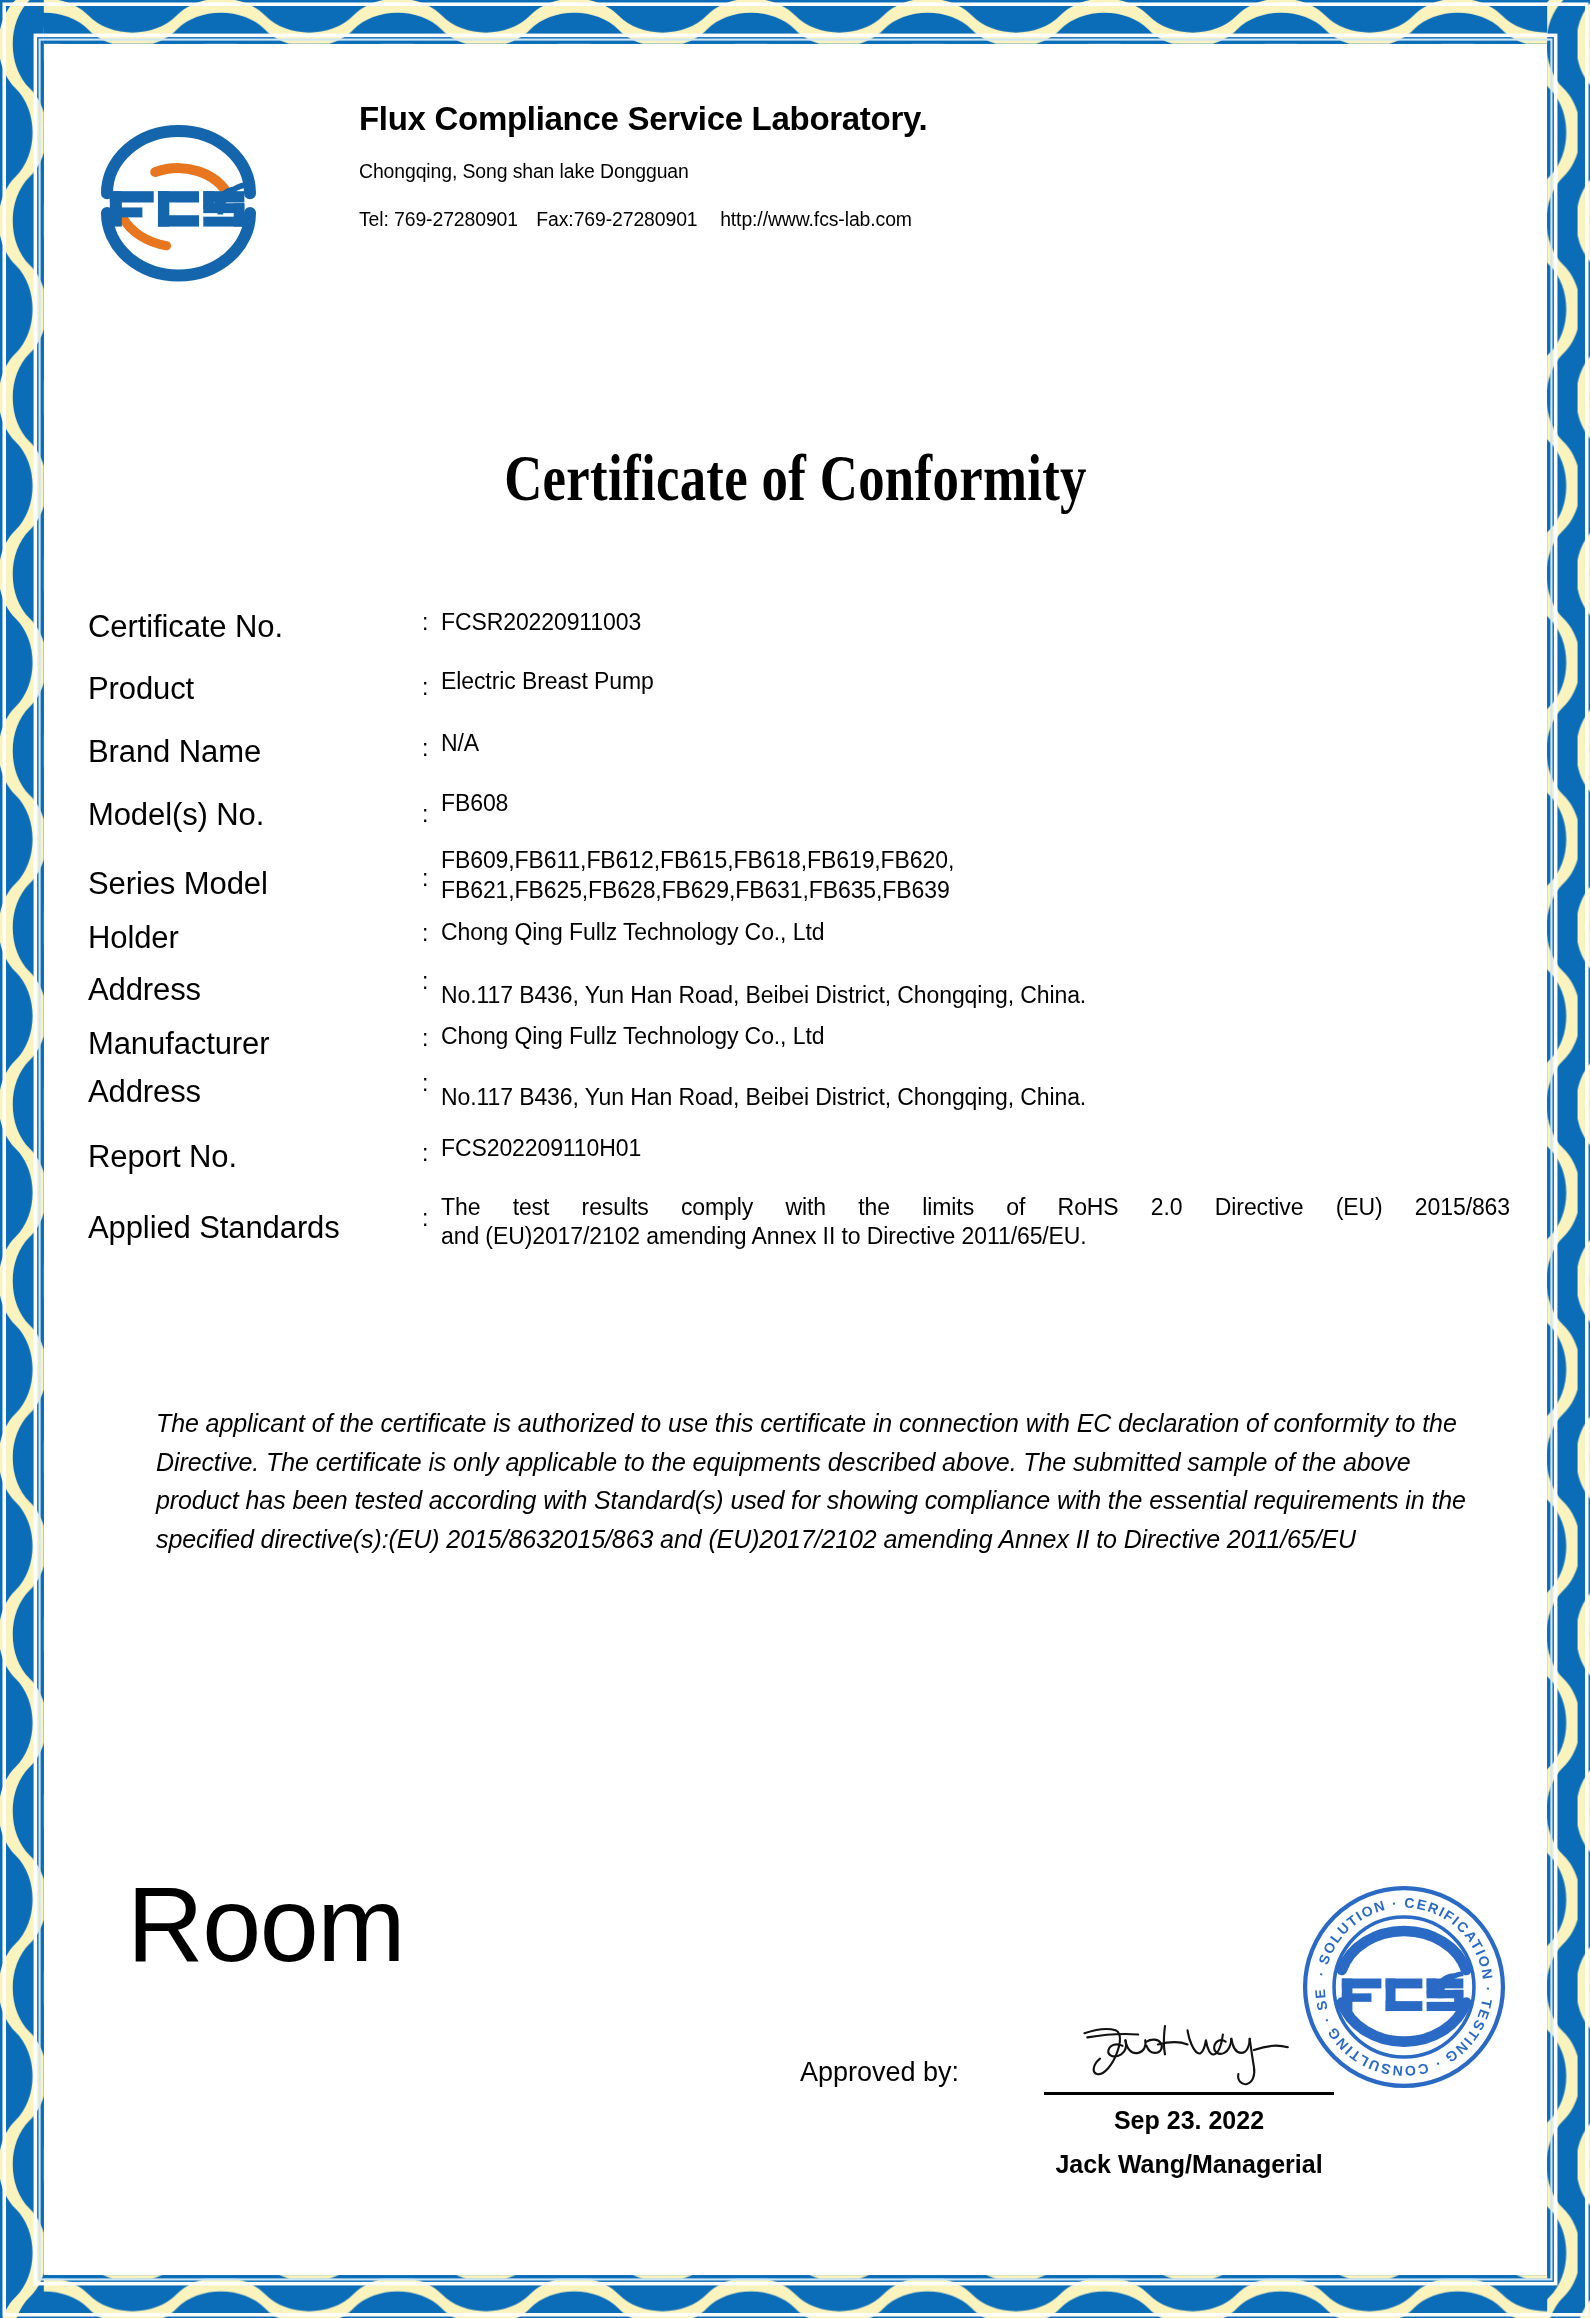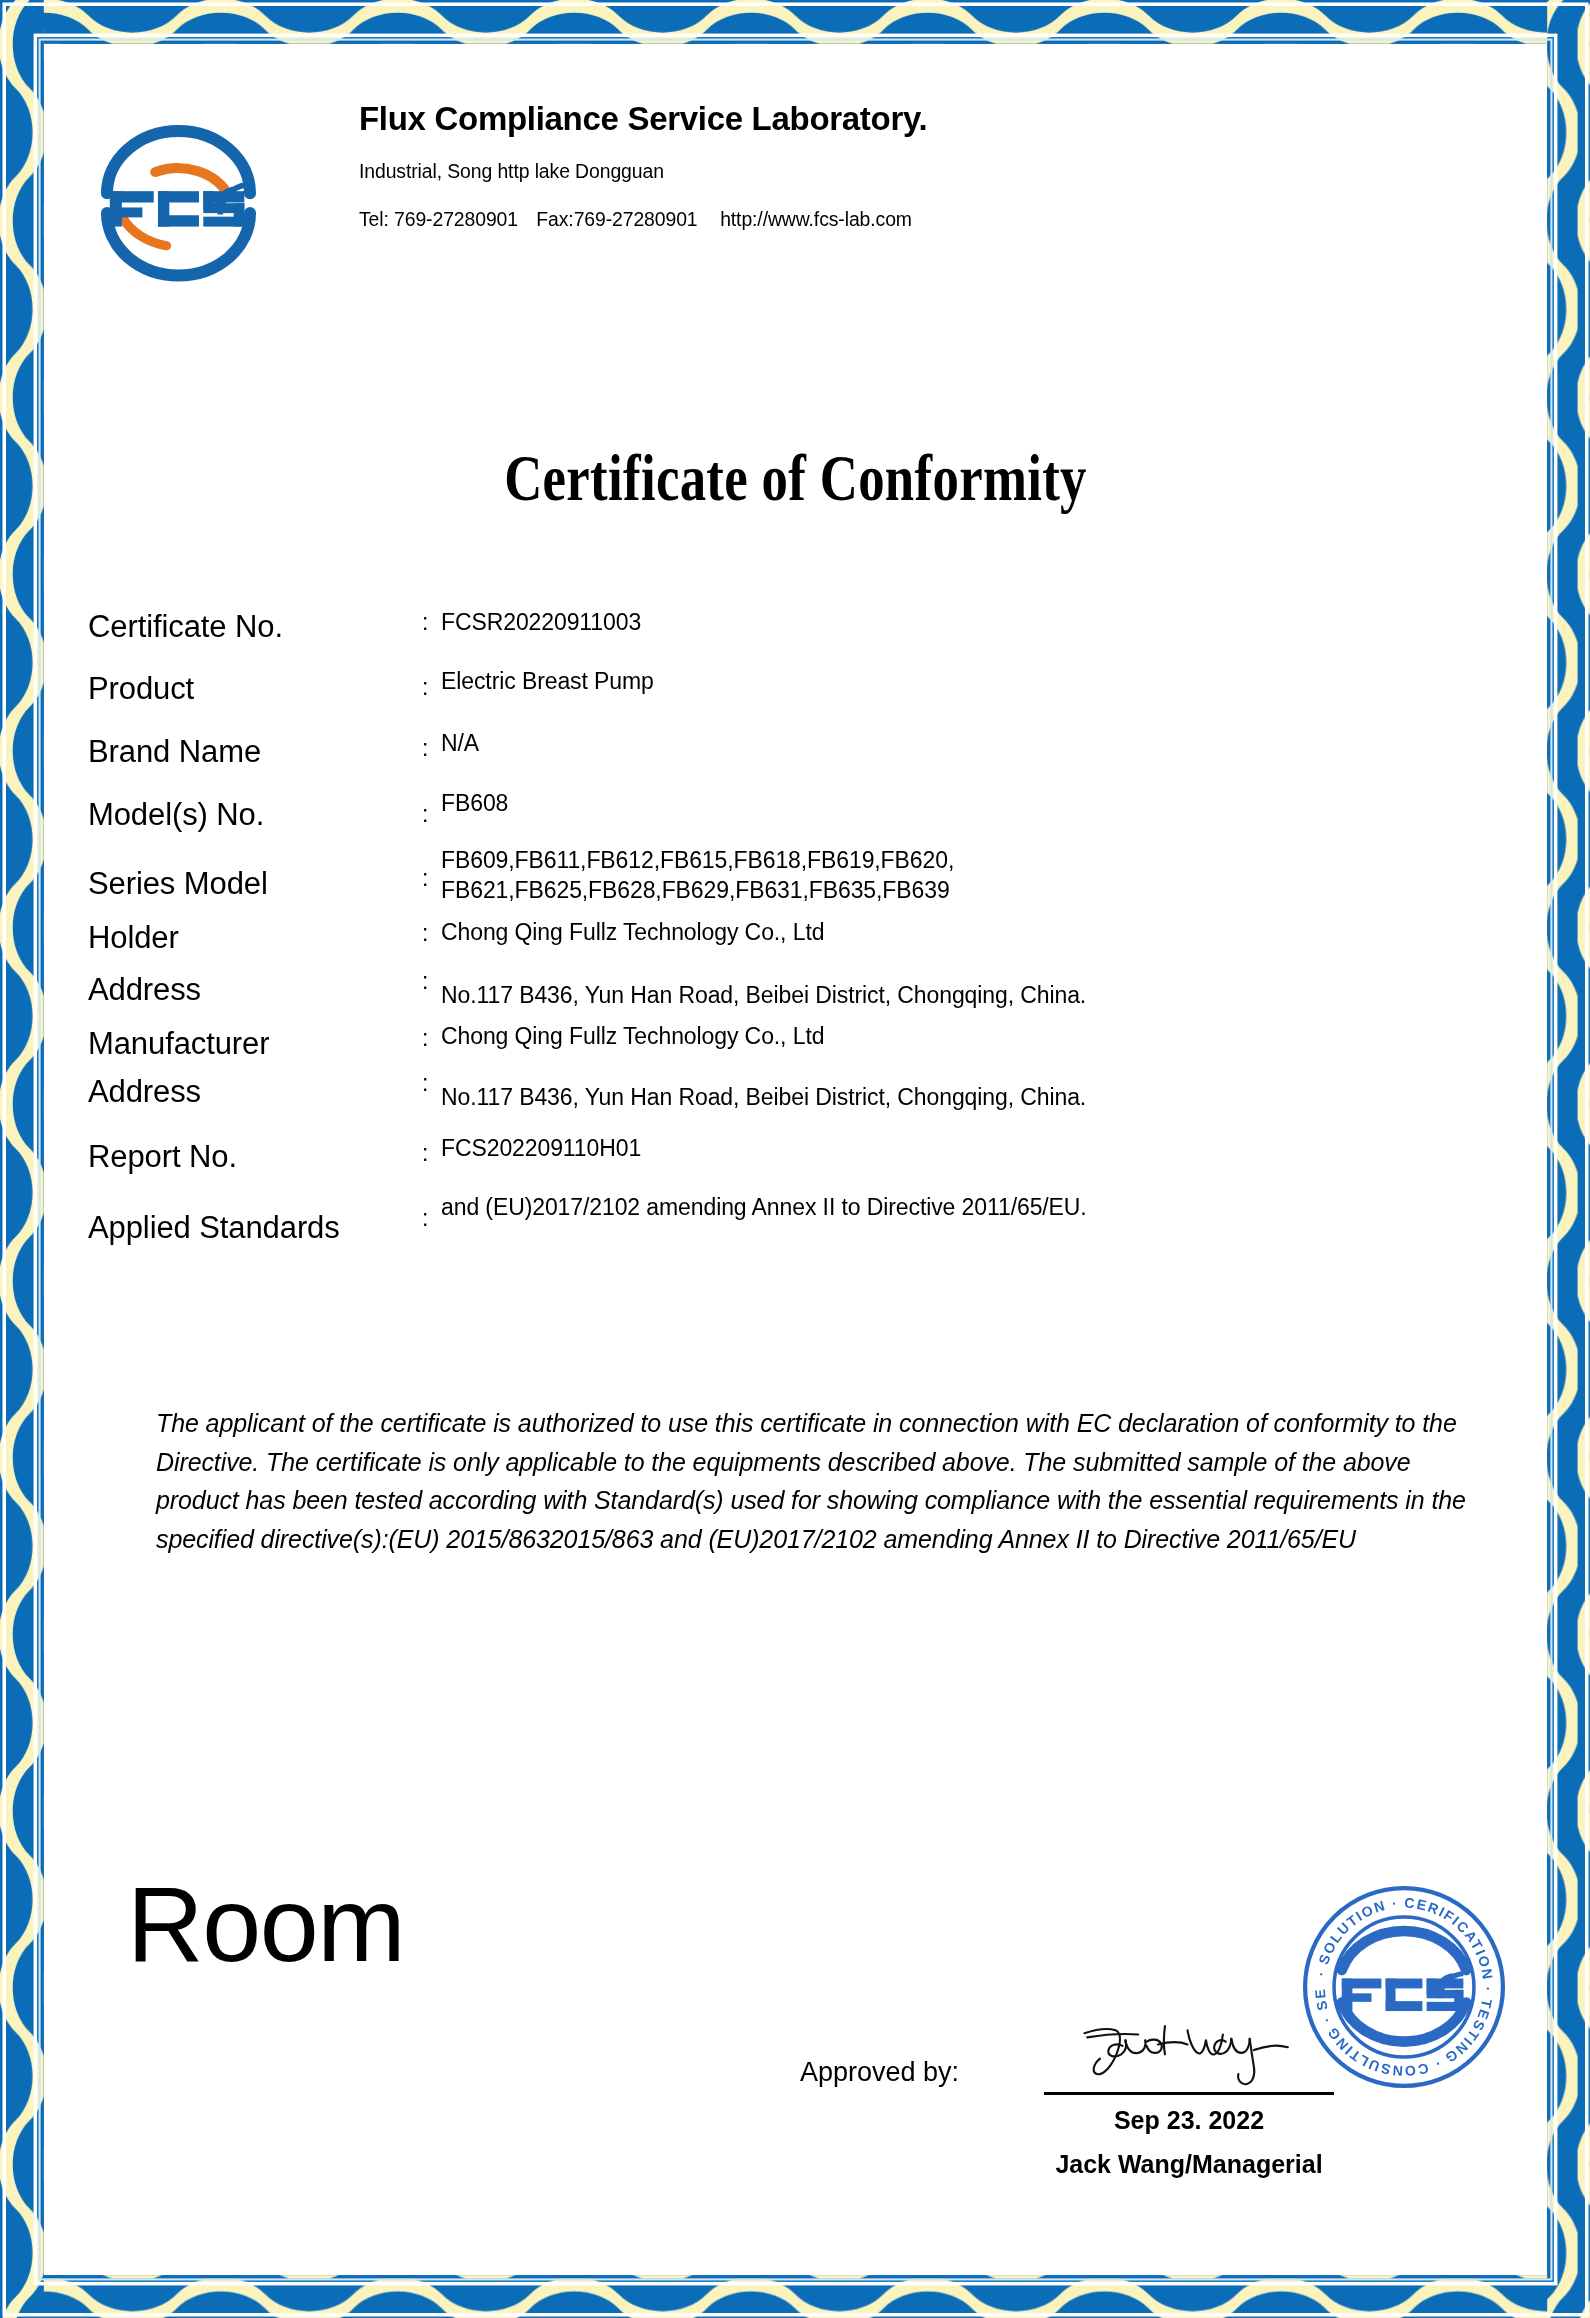--- a/index.html
+++ b/index.html
@@ -215,21 +215,21 @@
           <rect x="160" y="109" width="15" height="25"></rect>
           <rect x="160" y="126" width="58" height="14"></rect>
           <rect x="203" y="126" width="15" height="33"></rect>
           <rect x="160" y="145" width="58" height="14"></rect>
         </g>
       </svg>
     </div>
 
     <div id="header-text">
       <div id="lab-name">Flux Compliance Service Laboratory.</div>
-      <div class="hdr-line">Industrial, Song http lake Dongguan</div>
+      <div class="hdr-line">Chongqing, Song shan lake Dongguan</div>
       <div id="hdr-contact">
         <span>Tel: 769-27280901</span><span class="sp1"></span><span>Fax:769-27280901</span><span class="sp2"></span><span>http://www.fcs-lab.com</span>
       </div>
     </div>
   </div>
 
   <div id="cert-title">Certificate of Conformity</div>
 
   <div id="fields">
 
@@ -291,20 +291,21 @@
     <div class="frow" style="top:530px;">
       <span class="flabel">Report No.</span>
       <span class="fcolon" style="top:1.4px;">:</span>
       <span class="fvalue" style="top:-4.2px;">FCS202209110H01</span>
     </div>
 
     <div class="frow" style="top:585px;">
       <span class="flabel" style="top:15.5px;">Applied Standards</span>
       <span class="fcolon" style="top:11.3px;">:</span>
       <span class="fvalue just" style="top:-1.4px;">
+        <span class="l1">The test results comply with the limits of RoHS 2.0 Directive (EU) 2015/863</span>
         <span>and (EU)2017/2102 amending Annex II to Directive 2011/65/EU.</span>
       </span>
     </div>
 
   </div>
 
   <div id="statement">The applicant of the certificate is authorized to use this certificate in connection with EC declaration of conformity to the Directive. The certificate is only applicable to the equipments described above. The submitted sample of the above product has been tested according with Standard(s) used for showing compliance with the essential requirements in the specified directive(s):(EU) 2015/8632015/863 and (EU)2017/2102 amending Annex II to Directive 2011/65/EU</div>
 
   <div id="rohs">Room</div>
 

